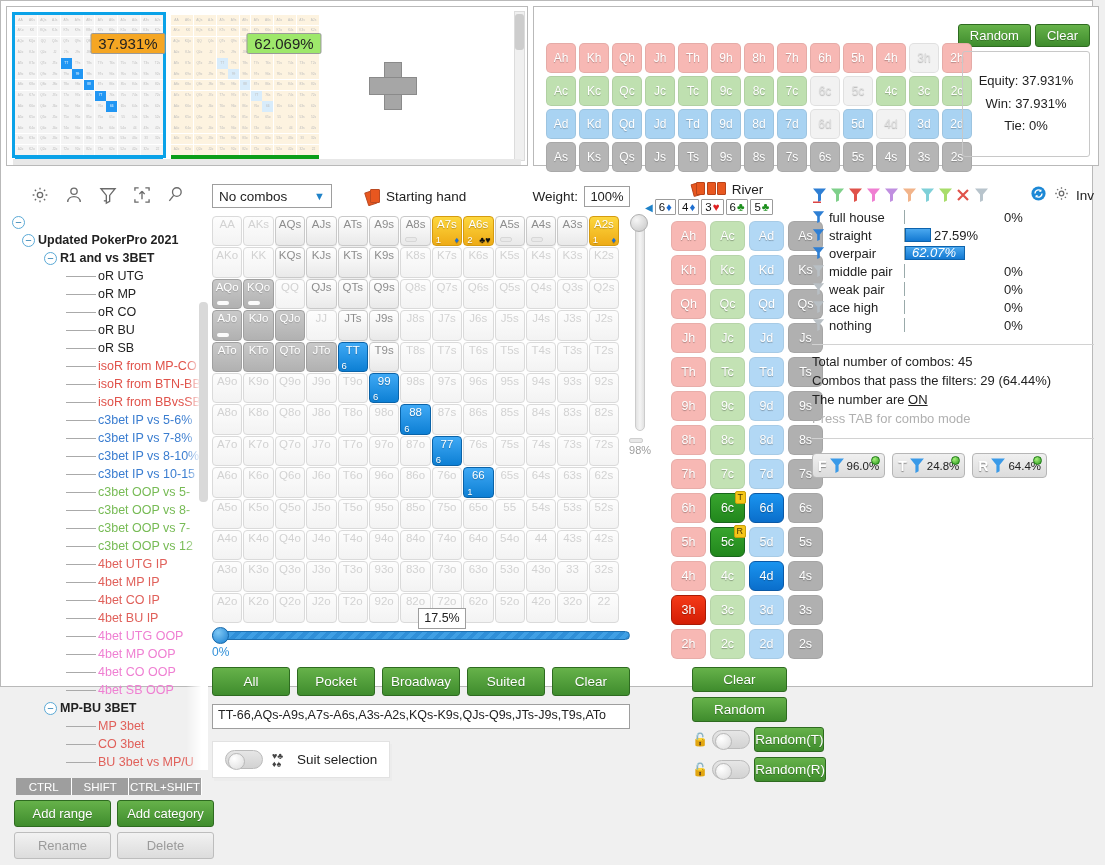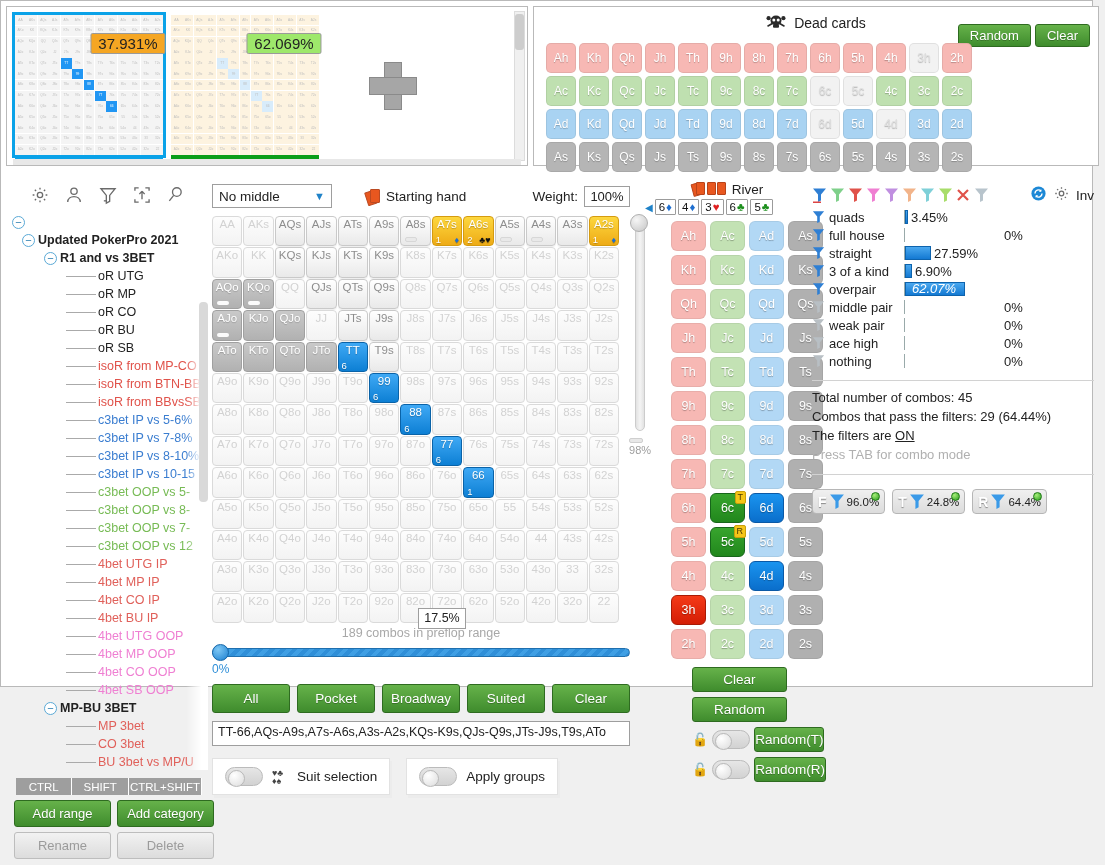--- a/index.html
+++ b/index.html
@@ -589,39 +589,20 @@
     </div>
     <div class="plus-btn"></div>
   </div>
   <div class="vsb">
       <div class="th"></div>
     </div>
   <div class="hsb-bottom"></div>
 </div>
 
 <div class="panel" id="dead">
-  <div class="dead-title">
-    <span class="skull">
-      <svg width="20" height="15" viewBox="0 0 20 15">
-          <g fill="#2b2b2b">
-        <ellipse cx="10" cy="5.5" rx="5.5" ry="5"></ellipse>
-        <rect x="7" y="9.5" width="6" height="3.2" rx="1"></rect>
-        <circle cx="2.6" cy="3.2" r="2.1"></circle>
-            <circle cx="17.4" cy="3.2" r="2.1"></circle>
-        <rect x="1" y="9" width="7" height="1.7" rx=".8" transform="rotate(-28 4 10)"></rect>
-        <rect x="12" y="9" width="7" height="1.7" rx=".8" transform="rotate(28 16 10)"></rect>
-      </g>
-          <g fill="#fff">
-            <circle cx="7.8" cy="5" r="1.5"></circle>
-            <circle cx="12.2" cy="5" r="1.5"></circle>
-          </g>
-        </svg>
-    </span>
-    <span>Dead cards</span>
-  </div>
   <div class="dead-btns">
     <div class="gbtn">Random</div>
     <div class="gbtn">Clear</div>
   </div>
   <div class="dead-grid" id="dead-grid">
       <div class="dcard dc-h">Ah</div>
       <div class="dcard dc-h">Kh</div>
       <div class="dcard dc-h">Qh</div>
       <div class="dcard dc-h">Jh</div>
       <div class="dcard dc-h">Th</div>
@@ -666,20 +647,25 @@
       <div class="dcard dc-s">Ts</div>
       <div class="dcard dc-s">9s</div>
       <div class="dcard dc-s">8s</div>
       <div class="dcard dc-s">7s</div>
       <div class="dcard dc-s">6s</div>
       <div class="dcard dc-s">5s</div>
       <div class="dcard dc-s">4s</div>
       <div class="dcard dc-s">3s</div>
       <div class="dcard dc-s">2s</div>
     </div>
+  <div class="eqbox">
+    <div>Equity: 37.931%</div>
+    <div>Win: 37.931%</div>
+    <div>Tie: 0%</div>
+  </div>
 </div>
 
 <div id="main"></div>
 
 <div id="tree-pane">
   <div class="tree-toolbar">
     <span class="tbicon">
       <svg width="20" height="20" viewBox="0 0 24 24" fill="none" stroke="#6b6b6b" stroke-width="1.6">
         <circle cx="12" cy="12" r="3.2"></circle>
         <path d="M12 3.2v2.1M12 18.7v2.1M3.2 12h2.1M18.7 12h2.1M5.8 5.8l1.5 1.5M16.7 16.7l1.5 1.5M18.2 5.8l-1.5 1.5M7.3 16.7l-1.5 1.5"></path>
@@ -875,21 +861,21 @@
   </div>
   <div class="bb-row">
     <div class="bb bb-gray">Rename</div>
     <div class="bb bb-gray">Delete</div>
   </div>
 </div>
 
 <div id="mx">
   <div class="mx-top">
     <div class="sel-box">
-      <span>No middle</span>
+      <span>No combos</span>
       <span class="sel-arrow">▼</span>
     </div>
     <div class="sh-label">
       <span class="card-ico">
           <i></i>
           <i></i>
         </span>
       <span>Starting hand</span>
     </div>
     <div class="wlabel">
@@ -1427,45 +1413,40 @@
       </div>
     <div class="vslider">
       <div class="vtrack"></div>
       <div class="vthumb"></div>
       <div class="v50">
         <span class="nub2"></span><span>98%</span>
       </div>
     </div>
   </div>
 
-  <div class="combos-note">189 combos in preflop range</div>
   <div class="hslider">
     <div class="htrack"></div>
     <div class="hthumb"></div>
   </div>
   <div class="pct0">0%</div>
 
   <div class="qbtns" id="qbtns">
       <div class="qbtn">All</div>
       <div class="qbtn">Pocket</div>
       <div class="qbtn">Broadway</div>
       <div class="qbtn">Suited</div>
       <div class="qbtn">Clear</div>
     </div>
   <div class="rangebox">TT-66,AQs-A9s,A7s-A6s,A3s-A2s,KQs-K9s,QJs-Q9s,JTs-J9s,T9s,ATo</div>
 
   <div class="tgl-row">
     <div class="tgl-card">
       <span class="switch"></span>
       <span class="suit-ico">♥♣<br>♦♠</span>
       <span class="tgl-lbl">Suit selection</span>
-    </div>
-    <div class="tgl-card">
-      <span class="switch"></span>
-      <span class="tgl-lbl">Apply groups</span>
     </div>
   </div>
 </div>
 <div class="pctbox">17.5%</div>
 
 <div id="board">
   <div class="board-head">
     <span class="stack-ico">
         <i></i>
         <i></i>
@@ -1722,32 +1703,20 @@
         </svg></span>
       <span>Inv</span>
     </span>
   </div>
   <div id="frows">
       <div class="frow">
         <span class="fname">
           <svg width="13" height="14" viewBox="0 0 15 16">
             <path d="M1 1.5h13l-5 6v6l-3 1.5v-7.5z" fill="#2e7fd4"></path>
           </svg>
-          <span>quads</span>
-        </span>
-        <span class="fbar-wrap">
-          <span class="fbar" style="width:3px"></span>
-        </span>
-        <span class="fval" style="margin-left:-89px">3.45%</span>
-      </div>
-      <div class="frow">
-        <span class="fname">
-          <svg width="13" height="14" viewBox="0 0 15 16">
-            <path d="M1 1.5h13l-5 6v6l-3 1.5v-7.5z" fill="#2e7fd4"></path>
-          </svg>
           <span>full house</span>
         </span>
         <span class="fbar-wrap"></span>
         <span class="fval" style="margin-left:4px">0%</span>
       </div>
       <div class="frow">
         <span class="fname">
           <svg width="13" height="14" viewBox="0 0 15 16">
             <path d="M1 1.5h13l-5 6v6l-3 1.5v-7.5z" fill="#2e7fd4"></path>
           </svg>
@@ -1756,32 +1725,20 @@
         <span class="fbar-wrap">
           <span class="fbar" style="width:26px"></span>
         </span>
         <span class="fval" style="margin-left:-66px">27.59%</span>
       </div>
       <div class="frow">
         <span class="fname">
           <svg width="13" height="14" viewBox="0 0 15 16">
             <path d="M1 1.5h13l-5 6v6l-3 1.5v-7.5z" fill="#2e7fd4"></path>
           </svg>
-          <span>3 of a kind</span>
-        </span>
-        <span class="fbar-wrap">
-          <span class="fbar" style="width:7px"></span>
-        </span>
-        <span class="fval" style="margin-left:-85px">6.90%</span>
-      </div>
-      <div class="frow">
-        <span class="fname">
-          <svg width="13" height="14" viewBox="0 0 15 16">
-            <path d="M1 1.5h13l-5 6v6l-3 1.5v-7.5z" fill="#2e7fd4"></path>
-          </svg>
           <span>overpair</span>
         </span>
         <span class="fbar-wrap">
           <span class="fbar" style="width:60px"></span>
           <span class="fval inbar">62.07%</span>
         </span>
       </div>
       <div class="frow">
         <span class="fname">
           <svg width="13" height="14" viewBox="0 0 15 16">
@@ -1821,21 +1778,21 @@
         </span>
         <span class="fbar-wrap"></span>
         <span class="fval" style="margin-left:4px">0%</span>
       </div>
     </div>
   <div class="hr"></div>
   <div class="infotxt">
     <div>Total number of combos: 45</div>
     <div>Combos that pass the filters: 29 (64.44%)</div>
     <div>
-      <span>The filters are </span><span class="u">ON</span>
+      <span>The number are </span><span class="u">ON</span>
     </div>
     <div class="dim">Press TAB for combo mode</div>
   </div>
   <div class="hr"></div>
   <div class="ftr-row" id="ftr-row">
       <div class="ftr">
         <span class="k">F</span>
         <svg width="16" height="17" viewBox="0 0 15 16">
           <path d="M1 1.5h13l-5 6v6l-3 1.5v-7.5z" fill="#3a9ae8"></path>
         </svg>

